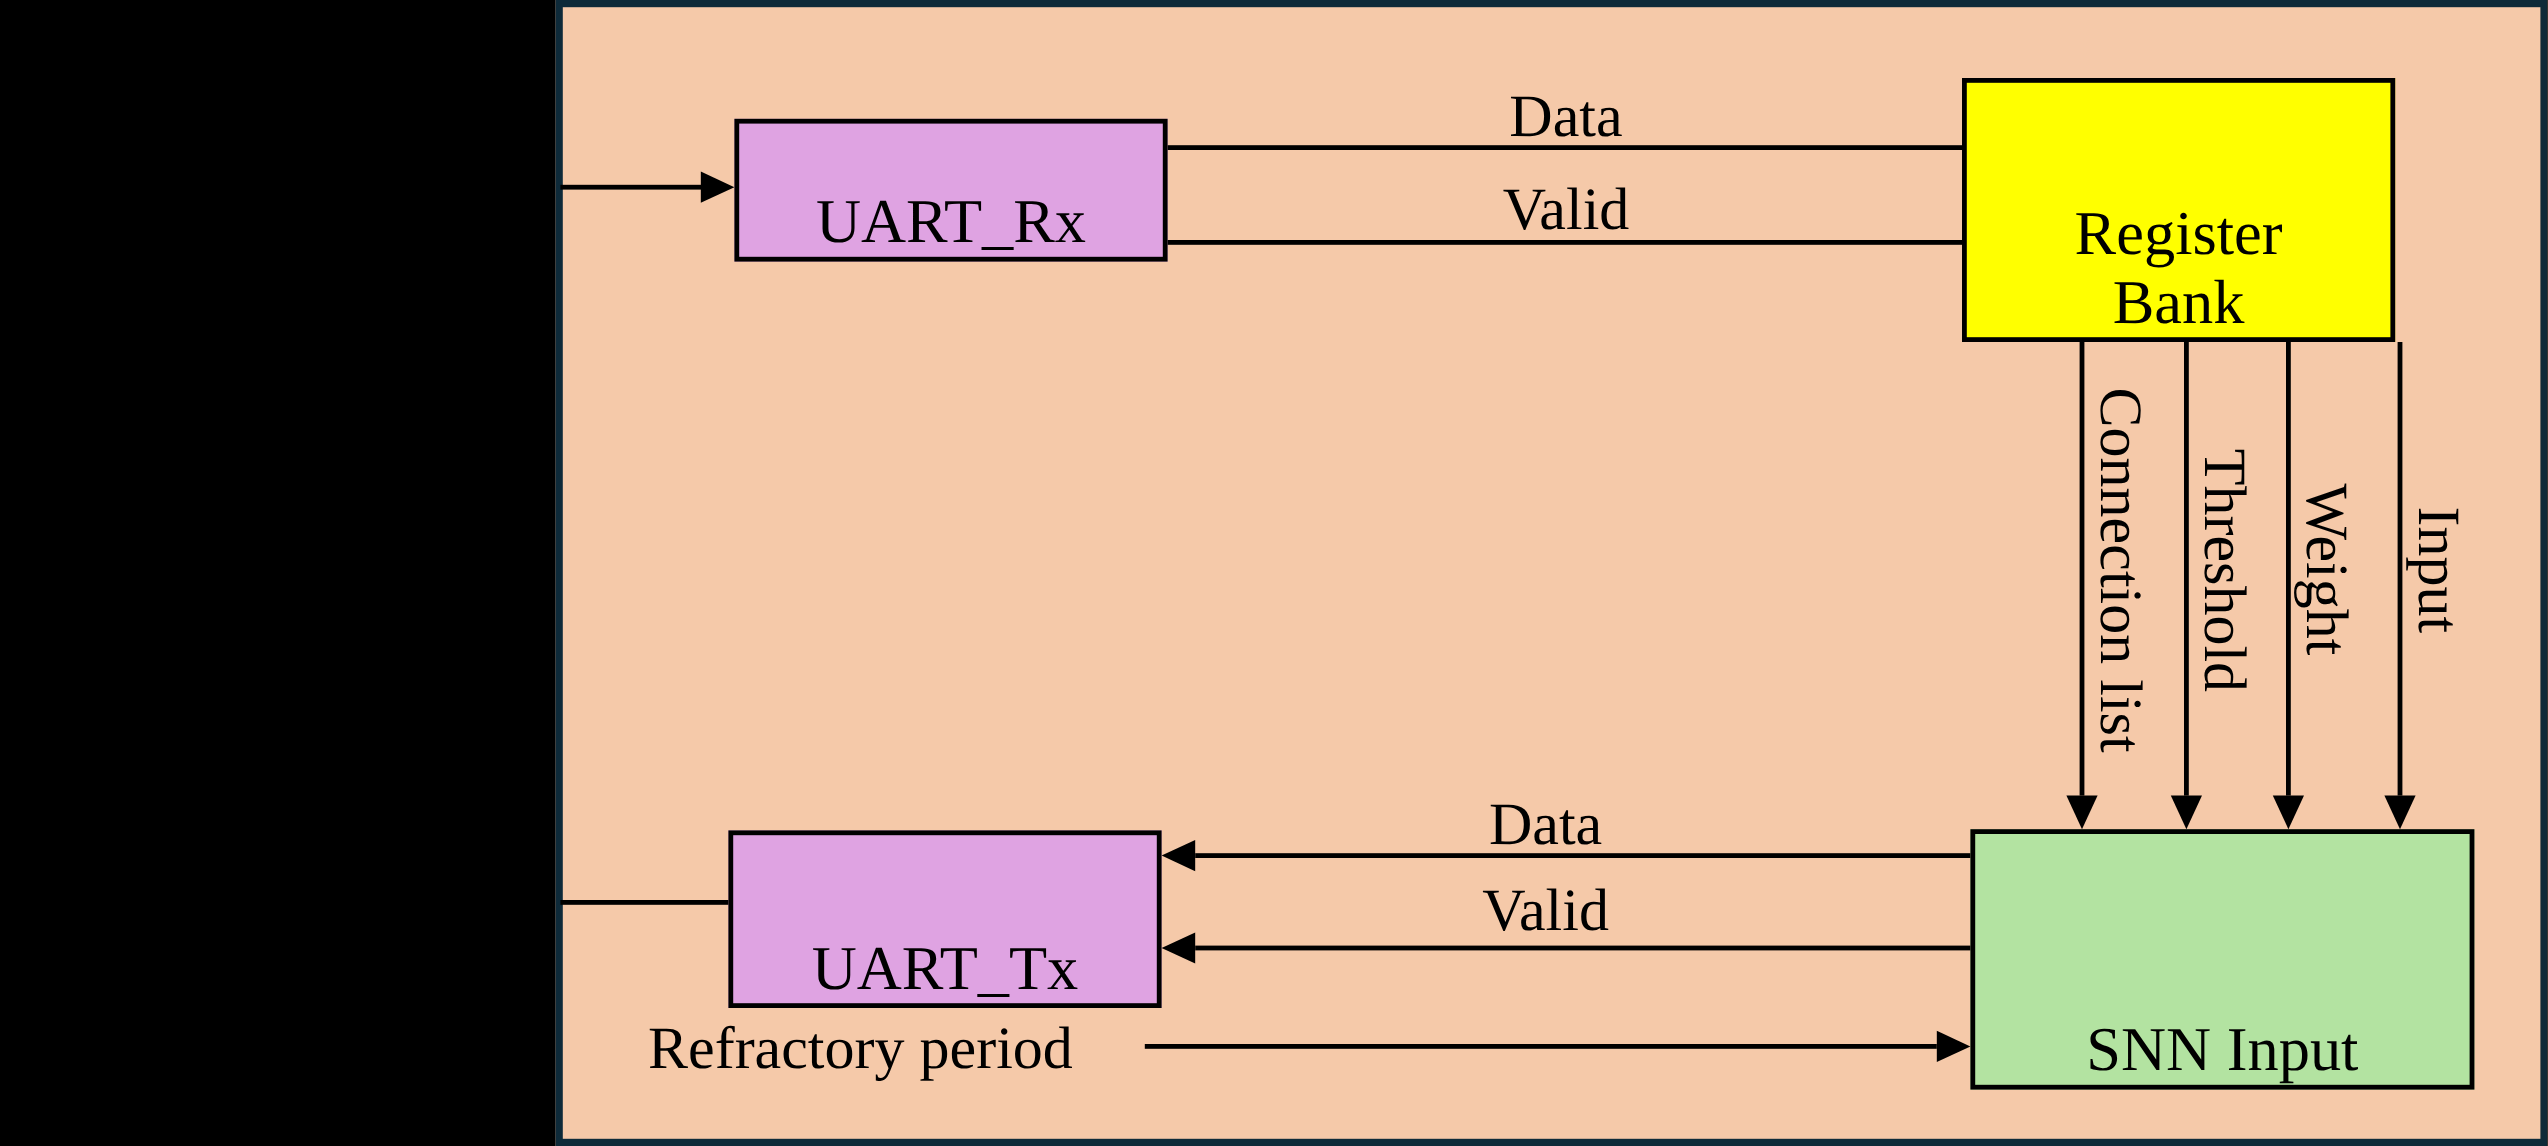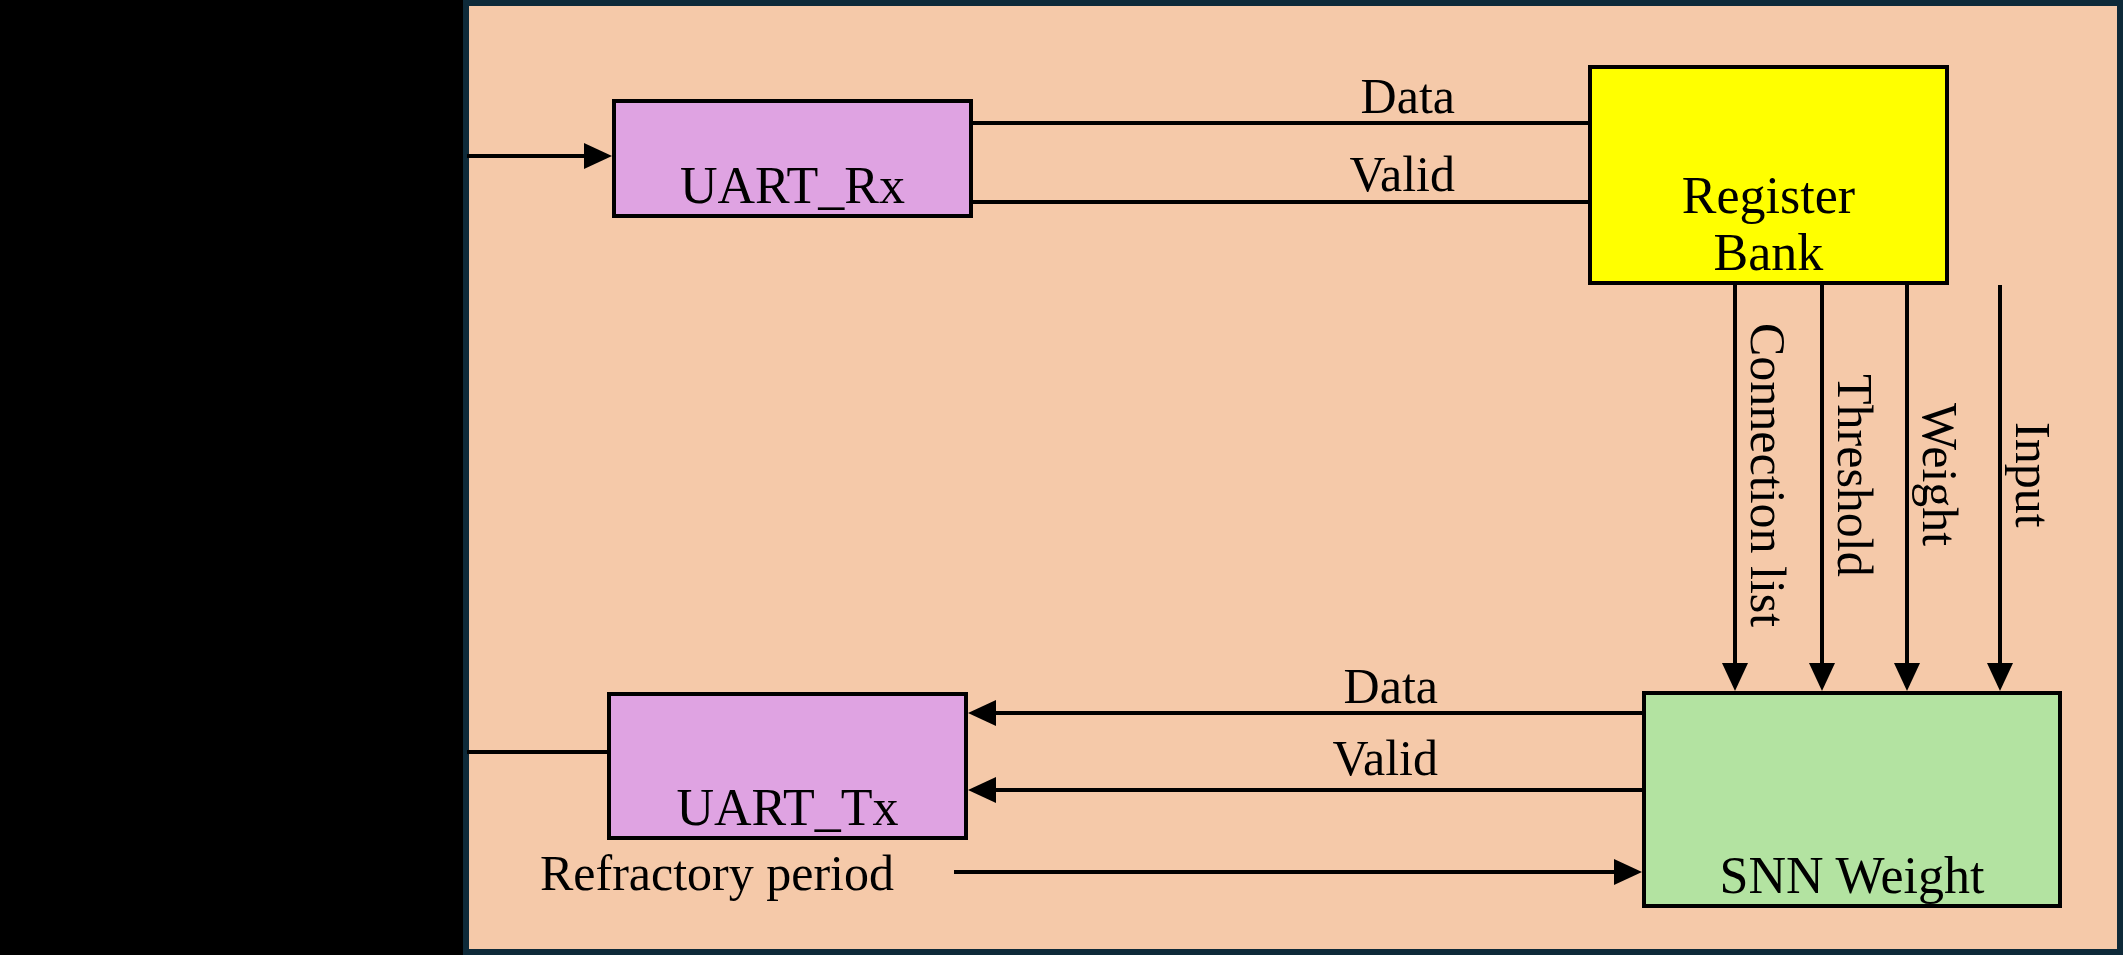--- a/index.html
+++ b/index.html
@@ -23,37 +23,37 @@
     position:absolute;display:flex;align-items:flex-end;justify-content:center;
     box-sizing:border-box;border:4px solid var(--line,#000);
     font-size:52px;line-height:1.1;text-align:center;
   }
   .host{
     left:3px;top:322px;width:323px;height:151px;
     background:var(--host-fill,#8fd9f2);border:none;
   }
   .uart-rx{left:612px;top:99px;width:361px;height:119px;background:var(--uart-fill,#dfa3e2);}
   .uart-tx{left:607px;top:692px;width:361px;height:148px;background:var(--uart-fill,#dfa3e2);}
-  .register-bank{left:1588px;top:65px;width:361px;height:220px;background:var(--register-bank-fill,#ffff00);}
+  .register-bank{left:1635px;top:65px;width:361px;height:220px;background:var(--register-bank-fill,#ffff00);}
   .register-bank .inner{max-width:260px;}
   .snn{left:1642px;top:691px;width:420px;height:217px;background:var(--snn-fill,#b3e3a1);}
   
   .hline,.vline{position:absolute;background:var(--line,#000);}
   .hline{height:4px;}
   .vline{width:4px;}
   
   .arr{position:absolute;width:0;height:0;}
   .arr.right{border-top:13px solid transparent;border-bottom:13px solid transparent;border-left:28px solid var(--line,#000);}
   .arr.left{border-top:13px solid transparent;border-bottom:13px solid transparent;border-right:28px solid var(--line,#000);}
   .arr.down{border-left:13px solid transparent;border-right:13px solid transparent;border-top:28px solid var(--line,#000);}
   
   .siglabel{
     position:absolute;font-size:50px;line-height:56px;white-space:nowrap;
   }
-  .siglabel.centered{width:300px;text-align:right;}
+  .siglabel.centered{width:300px;text-align:center;}
   .vlabel{
     position:absolute;top:290px;height:370px;
     writing-mode:vertical-rl;text-align:center;
     font-size:50px;line-height:1.05;white-space:nowrap;
   }
 </style>
 </head>
 <body>
 
 <div id="canvas">
@@ -90,21 +90,21 @@
 
   <div class="vline" style="left:1905px;top:285px;height:378px;"></div>
   <div class="arr down" style="left:1894px;top:663px;"></div>
   <div class="vlabel" style="left:1913px;">Weight</div>
 
   <div class="vline" style="left:1998px;top:285px;height:378px;"></div>
   <div class="arr down" style="left:1987px;top:663px;"></div>
   <div class="vlabel" style="left:2006px;">Input</div>
 
   <div class="block snn">
-    <span>SNN Weight</span>
+    <span>SNN Input</span>
   </div>
 
   <div class="siglabel centered" style="left:1138px;top:658px;">Data</div>
   <div class="hline" style="left:996px;top:711px;width:646px;"></div>
   <div class="arr left" style="left:968px;top:700px;"></div>
 
   <div class="siglabel centered" style="left:1138px;top:730px;">Valid</div>
   <div class="hline" style="left:996px;top:788px;width:646px;"></div>
   <div class="arr left" style="left:968px;top:777px;"></div>
 

